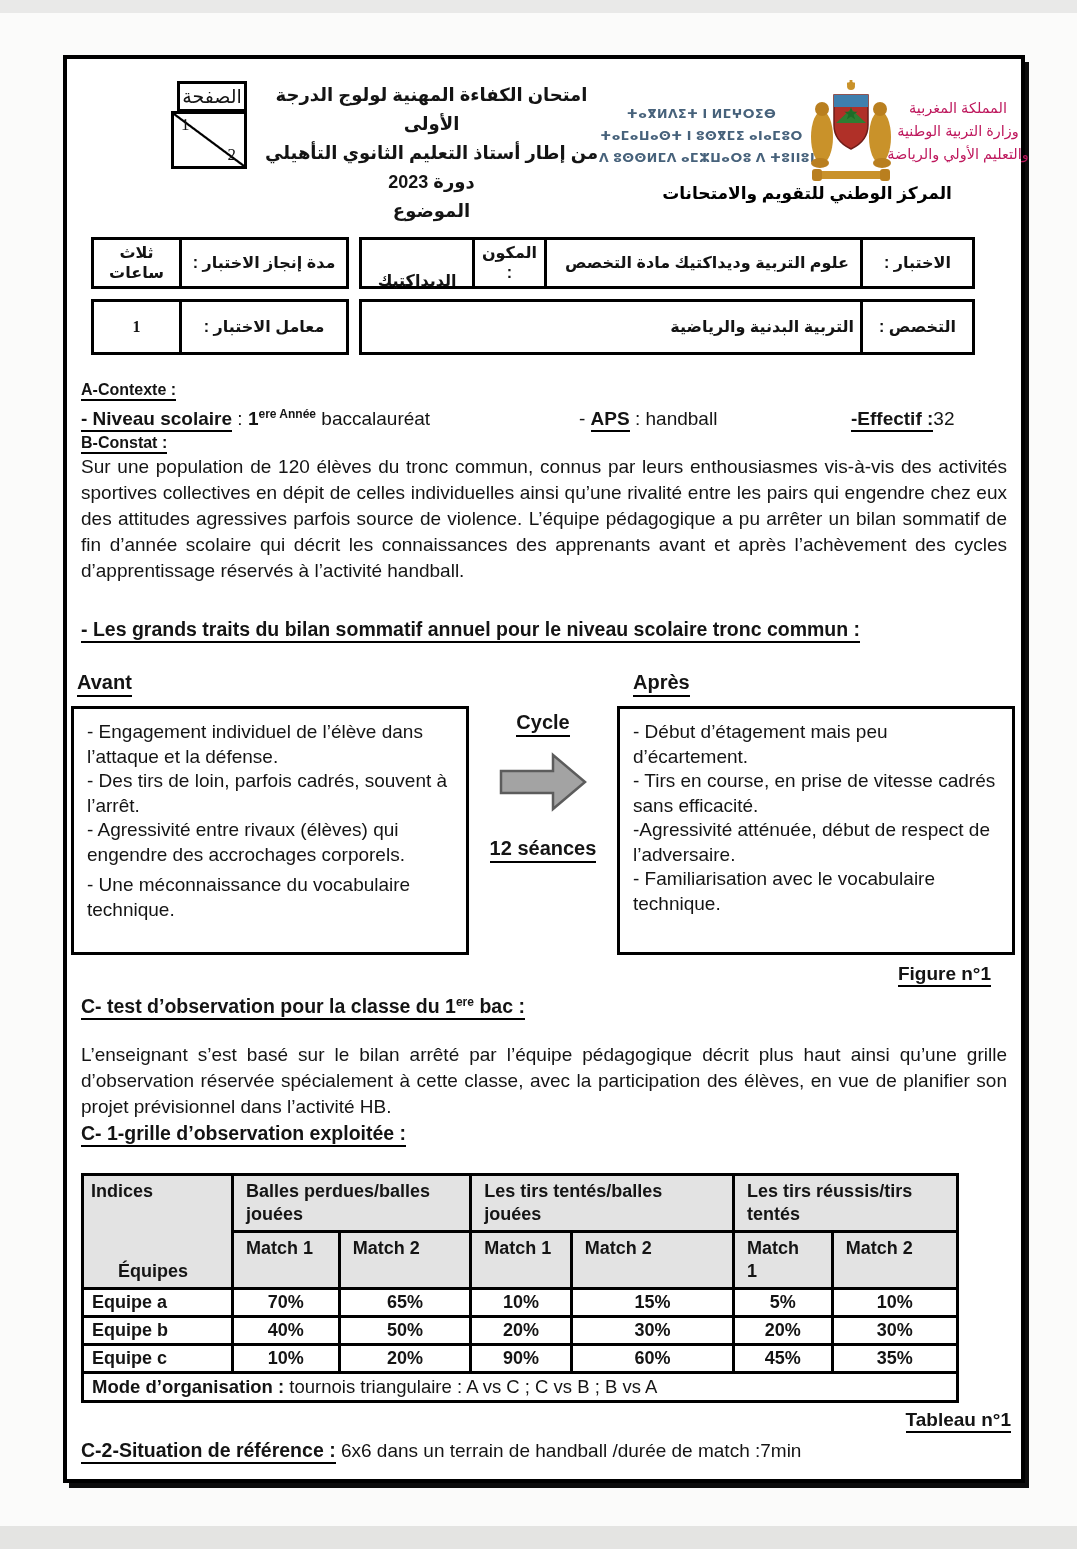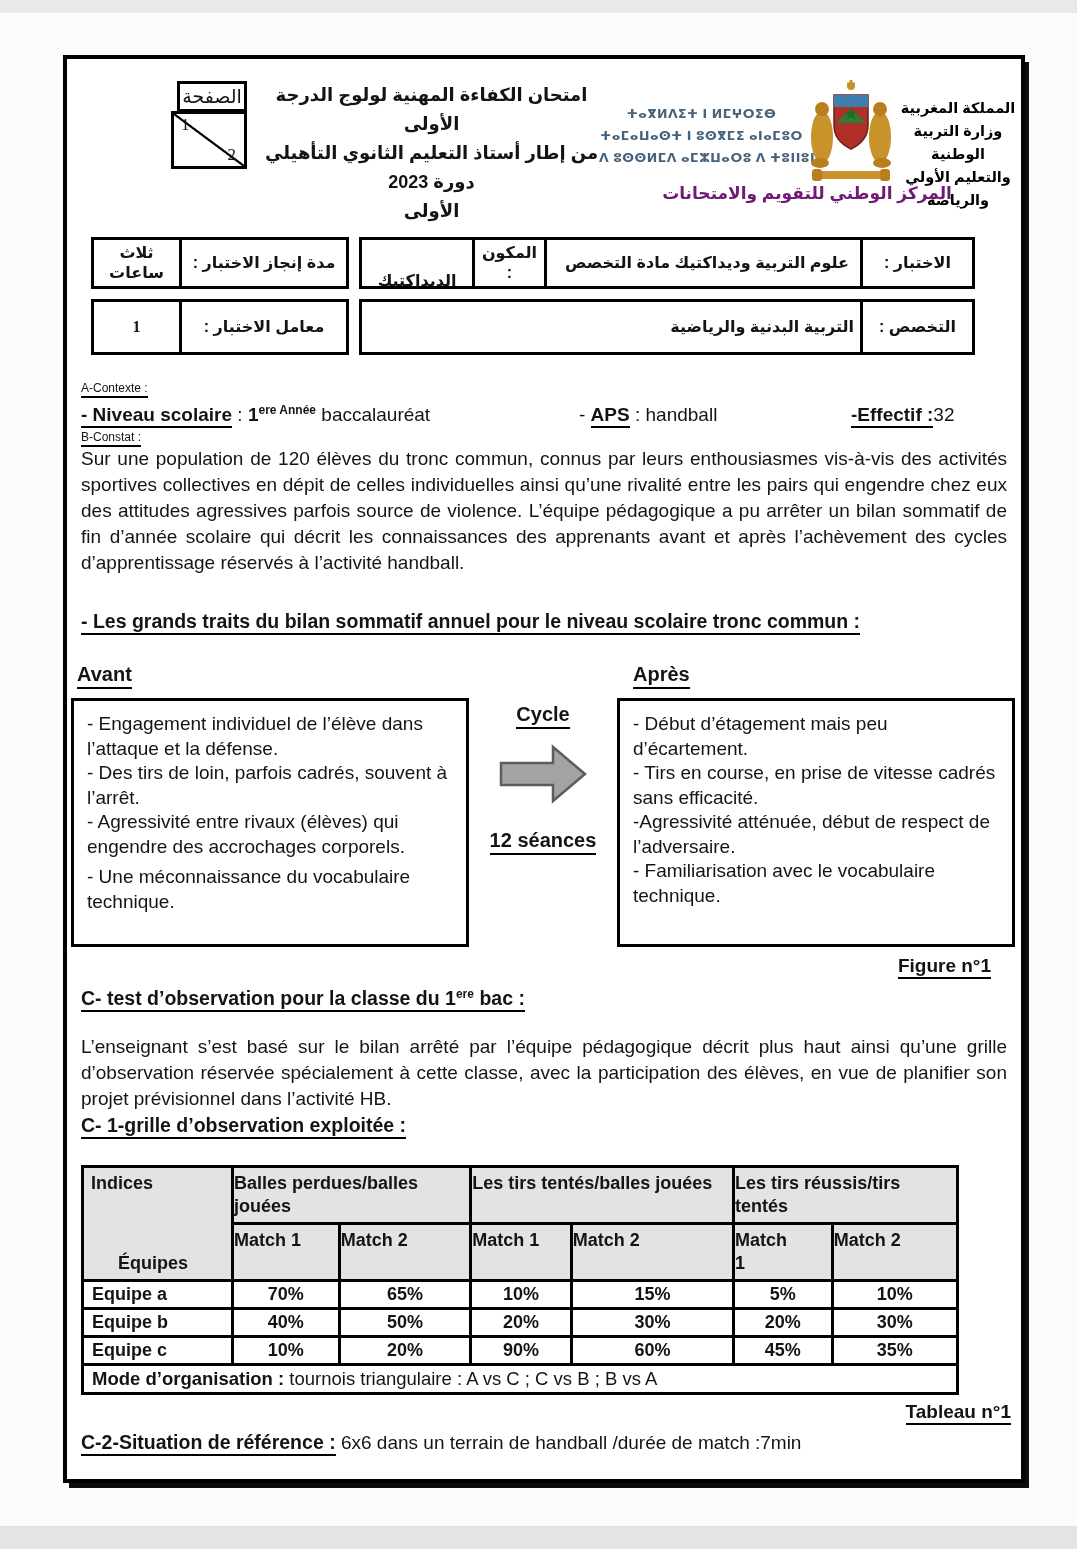--- a/index.html
+++ b/index.html
@@ -36,44 +36,44 @@
     position:absolute;left:180px;top:2px;width:345px;direction:rtl;text-align:center;
     font-weight:700;font-size:18px;line-height:29px;
   }
   .tifinagh{
     position:absolute;left:520px;top:24px;width:205px;text-align:center;
     color:#47627b;font-size:12.5px;line-height:22px;font-weight:600;letter-spacing:.5px;white-space:nowrap;
   }
   .logo{position:absolute;left:727px;top:0px;width:90px;height:108px;}
   .ministry{
     position:absolute;left:808px;top:18px;width:142px;direction:rtl;text-align:center;
-    color:#000000;font-weight:700;font-size:14.5px;line-height:23px;
+    color:#be185d;font-weight:400;font-size:14.5px;line-height:23px;
   }
   .org-name{
     position:absolute;left:568px;top:104px;width:320px;direction:rtl;text-align:center;
-    font-weight:800;font-size:17px;color:#701a75;
+    font-weight:800;font-size:17px;color:#000000;
   }
 
   
   .info-row{display:flex;margin-left:12px;}
   .info-row.r1{height:52px;margin-bottom:10px;}
   .info-row.r2{height:56px;}
   .grp{display:flex;border:3px solid #000;box-sizing:border-box;}
   .grp .cell{display:flex;align-items:center;justify-content:center;direction:rtl;
     font-weight:700;font-size:16px;text-align:center;line-height:20px;box-sizing:border-box;padding:2px 6px;}
   .grp .cell.sep{border-left:3px solid #000;}
   .lgrp{width:258px;}
   .lgrp .val{width:85px;}
   .lgrp .lab{flex:1;}
   .rgrp{width:616px;margin-left:10px;}
   .serifnum{font-family:"Liberation Serif",serif;font-size:18px;}
 
   
   .content{padding:0 2px;}
-  .h1{font-size:12px;font-weight:400;margin-top:26px;}
+  .h1{font-size:16px;font-weight:700;margin-top:26px;}
   .ctx-line{display:flex;font-size:19px;margin-top:8px;align-items:baseline;}
   .ctx-line .seg1{width:498px;}
   .ctx-line .seg2{width:272px;}
   .para{font-size:19px;line-height:26px;text-align:justify;margin-top:2px;}
   .bilan-h{font-size:19.5px;font-weight:700;margin-top:34px;}
 
   .boxes{display:flex;margin-top:30px;margin-left:-10px;width:952px;}
   .colA{width:398px;}
   .colM{width:148px;display:flex;flex-direction:column;align-items:center;padding-top:40px;box-sizing:border-box;}
   .colB{width:398px;}
@@ -85,21 +85,21 @@
   .fig-cap{text-align:right;margin:8px 16px 0 0;font-size:19px;}
   .fig-cap span{font-weight:700;}
 
   .c-head{font-size:19.5px;font-weight:700;margin-top:10px;}
   .c-para{margin-top:24px;}
   .c1-head{font-size:19.5px;font-weight:700;margin-top:2px;}
 
   
   table.obs{border-collapse:collapse;margin-top:28px;width:878px;font-size:18px;}
   table.obs th,table.obs td{border:3px solid #000;box-sizing:border-box;}
-  table.obs th{background:#e3e3e3;font-weight:700;text-align:left;vertical-align:top;padding:4px 0;line-height:23px;}
+  table.obs th{background:#e3e3e3;font-weight:700;text-align:left;vertical-align:top;padding:4px 12px;line-height:23px;}
   .corner{
     width:146px;position:relative;padding:0 !important;
     background-image:linear-gradient(to top right,transparent calc(50% - 1.6px),#000 calc(50% - 0.6px),#000 calc(50% + 0.6px),transparent calc(50% + 1.6px));
   }
   .corner .ct{position:absolute;left:7px;top:4px;font-weight:700;}
   .corner .cb{position:absolute;left:34px;bottom:4px;font-weight:700;}
   table.obs .gh{height:56px;}
   table.obs .mh{height:46px;}
   table.obs td{padding:2px 8px;height:28px;}
   table.obs td.team{font-weight:700;text-align:left;}
@@ -126,21 +126,21 @@
       <div class="pb-bottom">
         <span class="n1">1</span>
         <span class="n2">2</span>
       </div>
     </div>
 
     <div class="title-ar">
       <div>امتحان الكفاءة المهنية لولوج الدرجة الأولى</div>
       <div>من إطار أستاذ التعليم الثانوي التأهيلي</div>
       <div>دورة 2023</div>
-      <div>الأولى</div>
+      <div>الموضوع</div>
     </div>
 
     <div class="tifinagh">
       <div>ⵜⴰⴳⵍⴷⵉⵜ ⵏ ⵍⵎⵖⵔⵉⴱ</div>
       <div>ⵜⴰⵎⴰⵡⴰⵙⵜ ⵏ ⵓⵙⴳⵎⵉ ⴰⵏⴰⵎⵓⵔ</div>
       <div>ⴷ ⵓⵙⵙⵍⵎⴷ ⴰⵎⵣⵡⴰⵔⵓ ⴷ ⵜⵓⵏⵏⵓⵏⵜ</div>
     </div>
 
     <svg class="logo" viewBox="0 0 90 108">
 

